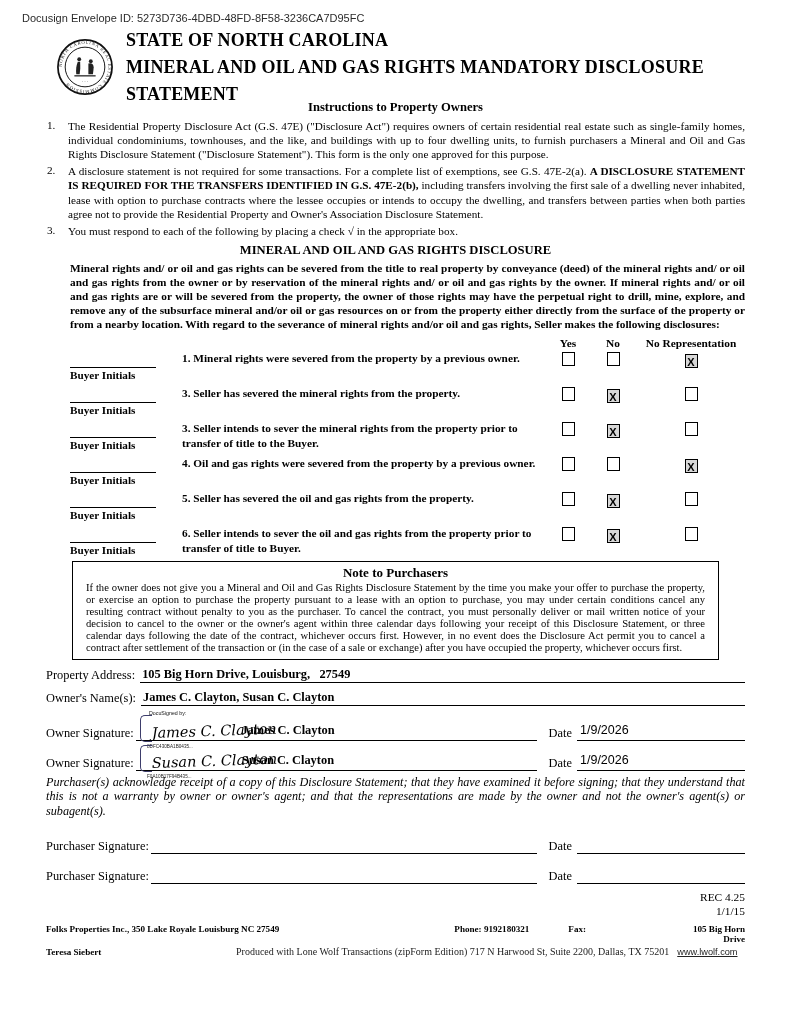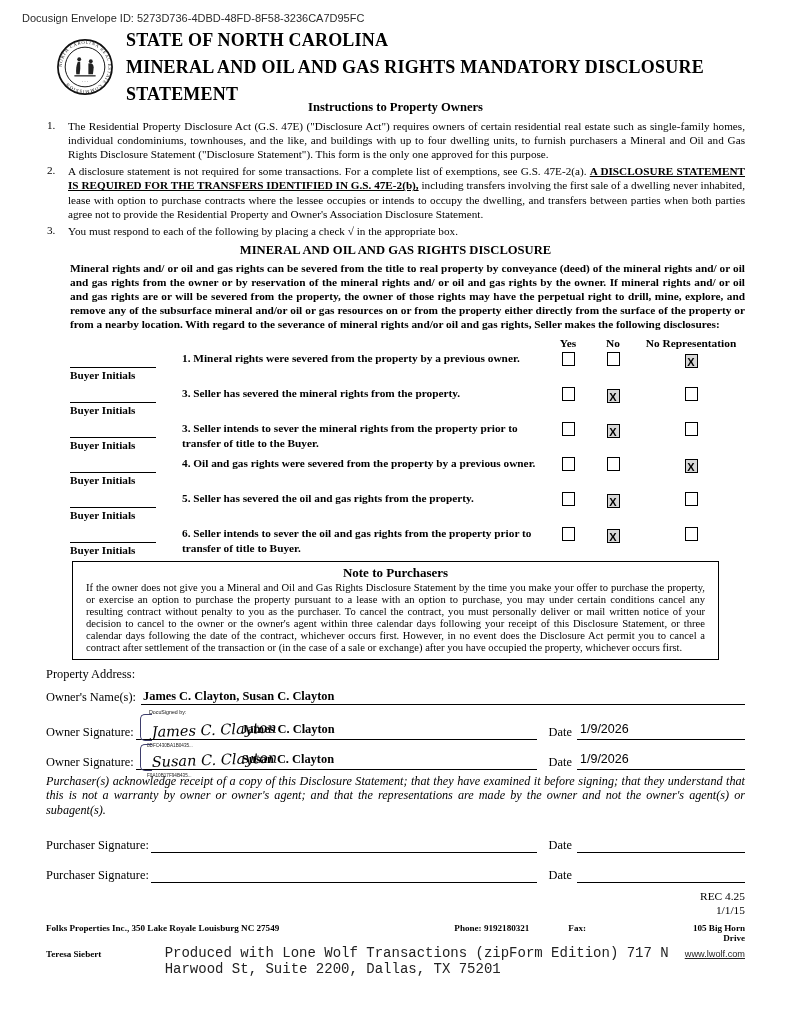--- a/index.html
+++ b/index.html
@@ -18,21 +18,21 @@
 
   .titleblock { display: flex; align-items: center; gap: 12px; margin-left: 10px; height: 58px; }
   .sealwrap { flex: none; width: 58px; height: 58px; }
   .titles { font-weight: bold; font-size: 18px; line-height: 1.5; letter-spacing: 0.2px; }
 
   .c-head { text-align: center; font-weight: bold; font-size: 12.6px; margin: 4px 0 4px; }
 
   .item { display: flex; margin-bottom: 3px; }
   .inum { width: 22px; flex: none; font-size: 11.2px; padding-left: 1px; }
   .itext { flex: 1; font-size: 11.2px; line-height: 1.26; text-align: justify; }
-  .bold-ul { font-weight: bold; text-decoration: underline; }
+  .bold-ul { font-weight: bold; }
 
   .sect-head { text-align: center; font-weight: bold; font-size: 12.6px; margin: 5px 0 3px; }
   .intro { margin: 0 0 0 24px; font-weight: bold; font-size: 11.3px; line-height: 1.24; text-align: justify; }
 
   .tbl { margin: 6px 0 0 24px; }
   .thead, .trow { display: grid; grid-template-columns: 112px 364px 44px 46px 110px; }
   .thead { font-weight: bold; font-size: 11.4px; margin-bottom: 1px; }
   .th { text-align: center; }
   .trow { margin-bottom: 4px; min-height: 30px; }
   .initcell { padding-top: 8px; }
@@ -73,21 +73,21 @@
 
   .recblock { text-align: right; font-size: 11.4px; line-height: 1.3; margin-top: 6px; }
 
   .f1 { display: flex; font-size: 9.1px; font-weight: bold; margin-top: 5px; }
   .f-office { width: 430px; }
   .f-phone { width: 120px; }
   .f-fax { width: 110px; }
   .f-ref { margin-left: auto; text-align: right; }
   .f2 { display: flex; margin-top: 2px; align-items: baseline; }
   .f-agent { width: 180px; font-weight: bold; font-size: 9.1px; }
-  .f-produced { font-family: Liberation Mono, monospace; font-size: 14px; color: #222; padding-left: 10px; }
+  .f-produced { font-family: Liberation Serif, serif; font-size: 10px; color: #222; padding-left: 10px; }
   .f-link { font-family: "Liberation Sans", sans-serif; font-size: 9.2px; text-decoration: underline; margin-left: 8px; color: #222; }
 </style>
 </head>
 <body>
 
 <div class="page">
 
   <div class="envelope">Docusign Envelope ID: 5273D736-4DBD-48FD-8F58-3236CA7D95FC</div>
 
   <div class="titleblock">
@@ -209,20 +209,21 @@
     </div>
   </div>
 
   <div class="notebox">
     <div class="note-h">Note to Purchasers</div>
     <div class="note-b">If the owner does not give you a Mineral and Oil and Gas Rights Disclosure Statement by the time you make your offer to purchase the property, or exercise an option to purchase the property pursuant to a lease with an option to purchase, you may under certain conditions cancel any resulting contract without penalty to you as the purchaser. To cancel the contract, you must personally deliver or mail written notice of your decision to cancel to the owner or the owner's agent within three calendar days following your receipt of this Disclosure Statement, or three calendar days following the date of the contract, whichever occurs first. However, in no event does the Disclosure Act permit you to cancel a contract after settlement of the transaction or (in the case of a sale or exchange) after you have occupied the property, whichever occurs first.</div>
   </div>
 
   <div class="field">
     <span class="flabel">Property Address:</span>
+    <span class="fline">105 Big Horn Drive, Louisburg,   27549</span>
   </div>
   <div class="field">
     <span class="flabel">Owner's Name(s):</span>
     <span class="fline">James C. Clayton, Susan C. Clayton</span>
   </div>
 
 
   <div class="sigrow first">
     <span class="sig-label">Owner Signature:</span>
     <span class="sigline">

